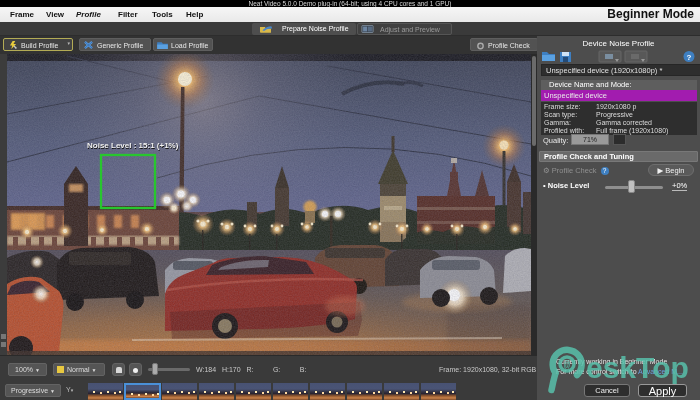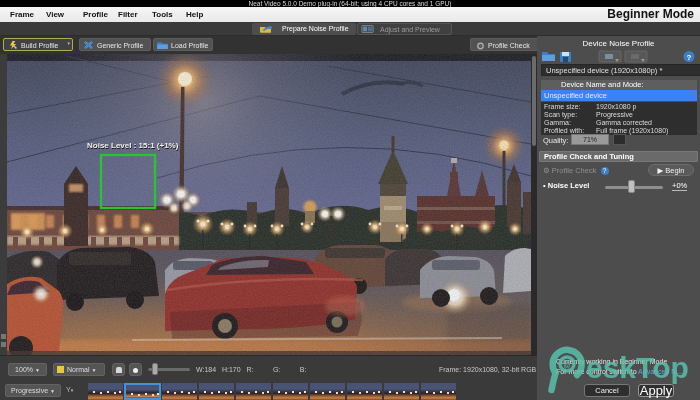--- a/index.html
+++ b/index.html
@@ -52,21 +52,21 @@
 .hdrbar{background:#5e5e5e;}
 </style>
 </head>
 <body>
 <div id="app">
   <div class="abs" id="titlebar"></div>
   <div class="abs" id="titletext">Neat Video 5.0.0 Demo plug-in (64-bit; using 4 CPU cores and 1 GPU)</div>
   <div class="abs" id="menubar">
     <span class="mitem" style="left:10px;">Frame</span>
     <span class="mitem" style="left:46px;">View</span>
-    <span class="mitem" style="left:83px;">Profile</span>
+    <span class="mitem" style="left:76px;font-style:italic;">Profile</span>
     <span class="mitem" style="left:118px;">Filter</span>
     <span class="mitem" style="left:152px;">Tools</span>
     <span class="mitem" style="left:186px;">Help</span>
     <span class="mitem" id="beginner">Beginner Mode</span>
   </div>
   <div class="abs" id="tabstrip">
     <div class="tab" id="tab1"><svg class="tabicon" style="left:8px;top:2px;" width="16" height="9" viewBox="0 0 16 9">
           <path d="M0,2 h6 l1.5,2 h6 v5 h-13.5 Z" fill="#d8b84a"></path>
           <path d="M3,6 q5,-5 11,-5 l1,3 q-6,-1 -10,3 Z" fill="#4a86c8"></path>
         </svg>Prepare Noise Profile</div>
@@ -391,22 +391,22 @@
       <rect x="84" y="2" width="22" height="11" rx="1" fill="#585858" stroke="#666"></rect>
       <path d="M100,10 l4,0 l-2,3 Z" fill="#999"></path>
       <path d="M64,5 h8 v5 h-8 Z" fill="#7a8ea0"></path>
       <path d="M90,5 h8 v5 h-8 Z" fill="#6a6a6a"></path>
       <circle cx="148" cy="7.5" r="5.5" fill="#3e7fc1"></circle>
       <text x="148" y="10.5" text-anchor="middle" font-size="8" font-weight="bold" fill="#fff" font-family="Liberation Sans,sans-serif">?</text>
     </svg>
 
     <div class="rp dark" style="left:4px;top:28px;width:176px;height:12px;line-height:11px;padding-left:4px;color:#e0e0e0;">Unspecified device (1920x1080p) *<span style="position:absolute;right:4px;top:0;color:#cfcfcf;font-size:6px;">▼</span></div>
 
-    <div class="rp hdrbar" style="left:4px;top:44px;width:156px;height:10px;line-height:10px;padding-left:20px;color:#fff;">Device Name and Mode:</div>
-    <div class="rp" style="left:4px;top:54px;width:156px;height:11px;line-height:11px;padding-left:3px;background:#3b82f6;color:#e8e8e8;">Unspecified device</div>
+    <div class="rp hdrbar" style="left:4px;top:44px;width:156px;height:10px;line-height:10px;padding-left:8px;color:#fff;">Device Name and Mode:</div>
+    <div class="rp" style="left:4px;top:54px;width:156px;height:11px;line-height:11px;padding-left:3px;background:#a21caf;color:#e8e8e8;">Unspecified device</div>
     <div class="rp" style="left:4px;top:66px;width:156px;height:33px;background:#2e2e2e;font-size:7px;line-height:8px;padding:1px 0 0 3px;color:#dcdcdc;">
       Frame size:<br>Scan type:<br>Gamma:<br>Profiled with:
       <div style="position:absolute;left:55px;top:1px;">1920x1080 p<br>Progressive<br>Gamma corrected<br>Full frame (1920x1080)</div>
     </div>
 
     <div class="rp" style="left:6px;top:100px;color:#e8e8e8;">Quality:</div>
     <div class="rp" style="left:34px;top:98px;width:38px;height:11px;background:#9a9a9a;border:1px solid #777;color:#222;font-size:7px;text-align:center;line-height:10px;">71%</div>
     <div class="rp" style="left:76px;top:98px;width:13px;height:11px;background:#2c2c2c;border:1px solid #555;"></div>
 
     <div class="rp" style="left:2px;top:115px;width:159px;height:11px;background:#6a6a6a;border:1px solid #787878;border-radius:1px;line-height:10px;padding-left:4px;font-weight:bold;color:#fff;">Profile Check and Tuning</div>
@@ -451,14 +451,14 @@
   <svg class="abs" style="left:540px;top:340px;" width="160" height="60" viewBox="0 0 160 60">
     <g opacity="0.85">
       <path d="M15.5,33 A14.5,14.5 0 1 1 37,35" fill="none" stroke="#58c0aa" stroke-width="6.5" stroke-linecap="round"></path>
       <path d="M15.5,33 Q13,42 11.5,50" fill="none" stroke="#58c0aa" stroke-width="6.5" stroke-linecap="round"></path>
       <circle cx="27" cy="24" r="7" fill="none" stroke="#58c0aa" stroke-width="3.5"></circle>
       <text x="27" y="28" text-anchor="middle" font-size="10" font-weight="bold" fill="#58c0aa" font-family="Liberation Mono,monospace">@</text>
       <text x="46" y="38" font-size="30" font-weight="bold" fill="#58c0aa" font-family="Liberation Sans,sans-serif">eskTop</text>
     </g>
   </svg>
   <div class="abs" style="left:584px;top:384px;width:46px;height:13px;background:#2e2e2e;border:1px solid #777;border-radius:3px;color:#eee;font-size:7.5px;text-align:center;line-height:12px;">Cancel</div>
-  <div class="abs" style="left:638px;top:384px;width:36px;height:13px;background:#2e2e2e;border:1px solid #999;border-radius:3px;color:#fff;font-size:13px;text-align:center;line-height:12px;">Apply</div>
+  <div class="abs" style="left:638px;top:384px;width:49px;height:13px;background:#2e2e2e;border:1px solid #999;border-radius:3px;color:#fff;font-size:11px;text-align:center;line-height:12px;">Apply</div>
 </div>
 
 </body></html>

